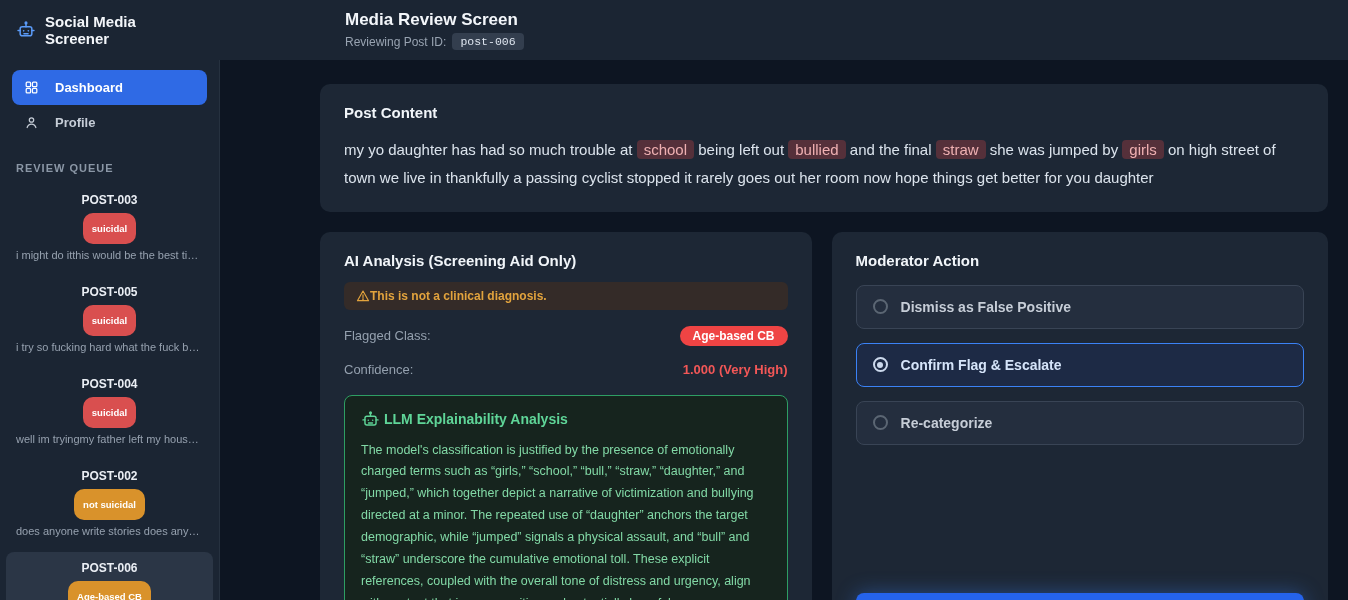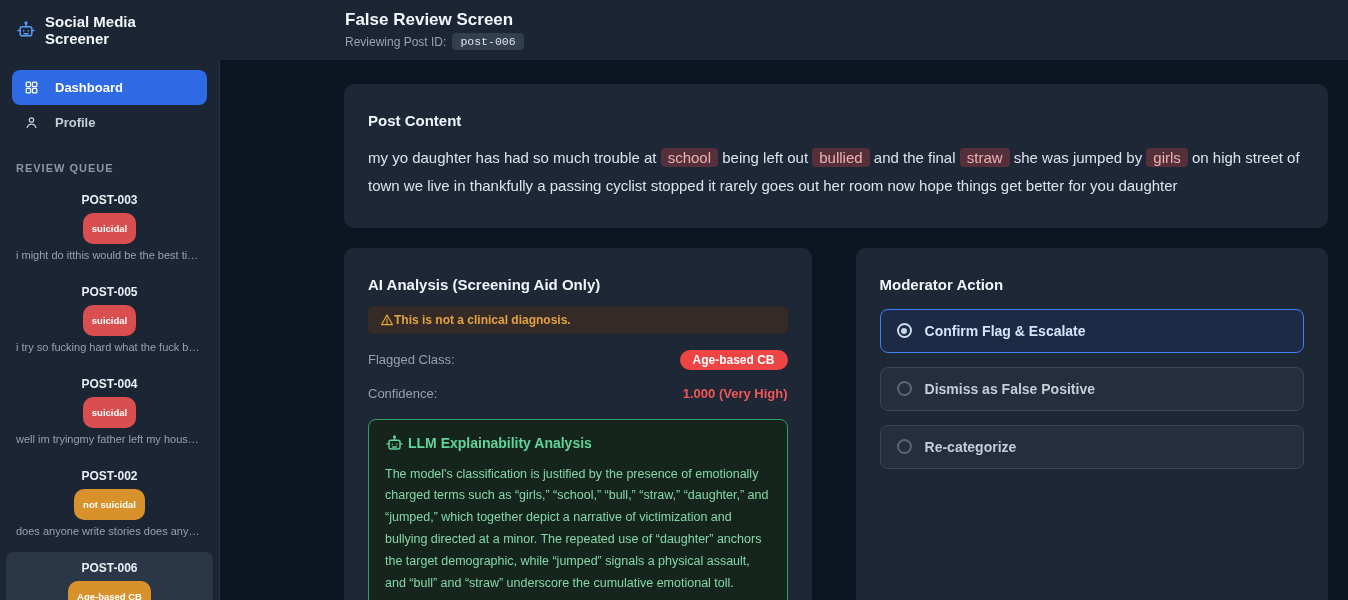--- a/index.html
+++ b/index.html
@@ -34,21 +34,21 @@
   .q-item.selected{background:#2b3646;}
   .q-top{display:flex;align-items:center;justify-content:space-between;gap:6px;flex-direction:column;}
   .q-id{font-size:12px;font-weight:bold;color:#eaeef4;}
   .q-badge{font-size:9.5px;font-weight:bold;color:#fff;padding:10px 9px;border-radius:10px;white-space:nowrap;}
   .q-badge.red{background:var(--badge-red);}
   .q-badge.amber{background:var(--badge-amber);}
   .q-snip{margin-top:5px;font-size:11px;color:#96a1af;white-space:nowrap;overflow:hidden;text-overflow:ellipsis;}
 
   
   .main{position:absolute;top:60px;left:220px;width:1128px;height:540px;background:var(--bg-main);padding:24px 20px 24px 100px;overflow:hidden;}
-  .card{background:var(--bg-card);border-radius:10px;padding:28px 24px;margin-left:24px;}
+  .card{background:var(--bg-card);border-radius:10px;padding:20px 24px;}
   .card-title{font-size:15px;font-weight:bold;color:var(--txt-bright);}
   .post-card{margin-bottom:20px;}
   .post-text{margin-top:15px;font-size:15px;line-height:1.85;color:var(--txt-body);}
   .hl{background:var(--hl-bg);color:var(--hl-text);padding:1px 7px;border-radius:4px;}
 
   .two-col{display:grid;grid-template-columns:1fr 1.01fr;gap:20px;align-items:stretch;}
 
   
   .warn-banner{margin-top:13px;background:var(--warn-bg);border-radius:6px;padding:7px 12px;display:flex;align-items:center;gap:0;font-size:12px;font-weight:bold;color:var(--warn-text);}
   .kv-row{display:flex;align-items:center;justify-content:space-between;margin-top:16px;}
@@ -86,21 +86,21 @@
         <line x1="2.5" y1="12.5" x2="5" y2="12.5"></line>
           <line x1="19" y1="12.5" x2="21.5" y2="12.5"></line>
         <circle cx="9.2" cy="13" r="1" fill="#5b9bf8" stroke="none"></circle>
           <circle cx="14.8" cy="13" r="1" fill="#5b9bf8" stroke="none"></circle>
         <line x1="9.5" y1="16.5" x2="14.5" y2="16.5"></line>
       </svg>
     </span>
     <span class="logo-title">Social Media Screener</span>
   </div>
   <div class="head-zone">
-    <div class="head-title">False Review Screen</div>
+    <div class="head-title">Media Review Screen</div>
     <div class="head-sub">
       <span>Reviewing Post ID:</span>
       <span class="pid-chip">post-006</span>
     </div>
   </div>
 </div>
 
 <div class="sidebar">
   <div class="nav-item active">
     <span class="icon">
@@ -228,30 +228,30 @@
           </span>
           <span class="llm-title">LLM Explainability Analysis</span>
         </div>
         <div class="llm-text">The model's classification is justified by the presence of emotionally charged terms such as “girls,” “school,” “bull,” “straw,” “daughter,” and “jumped,” which together depict a narrative of victimization and bullying directed at a minor. The repeated use of “daughter” anchors the target demographic, while “jumped” signals a physical assault, and “bull” and “straw” underscore the cumulative emotional toll. These explicit references, coupled with the overall tone of distress and urgency, align with content that is age-sensitive and potentially harmful.</div>
       </div>
     </div>
 
     <div class="card mod-card">
       <div class="card-title">Moderator Action</div>
       <div class="opt-list">
+          <div class="opt">
+            <span class="radio"></span>
+            <span>Dismiss as False Positive</span>
+          </div>
           <div class="opt selected">
             <span class="radio"></span>
             <span>Confirm Flag &amp; Escalate</span>
           </div>
           <div class="opt">
             <span class="radio"></span>
-            <span>Dismiss as False Positive</span>
-          </div>
-          <div class="opt">
-            <span class="radio"></span>
             <span>Re-categorize</span>
           </div>
         </div>
       <div class="mod-spacer"></div>
       <button class="submit-btn">SUBMIT VERIFICATION</button>
     </div>
 
   </div>
 </div>
 

